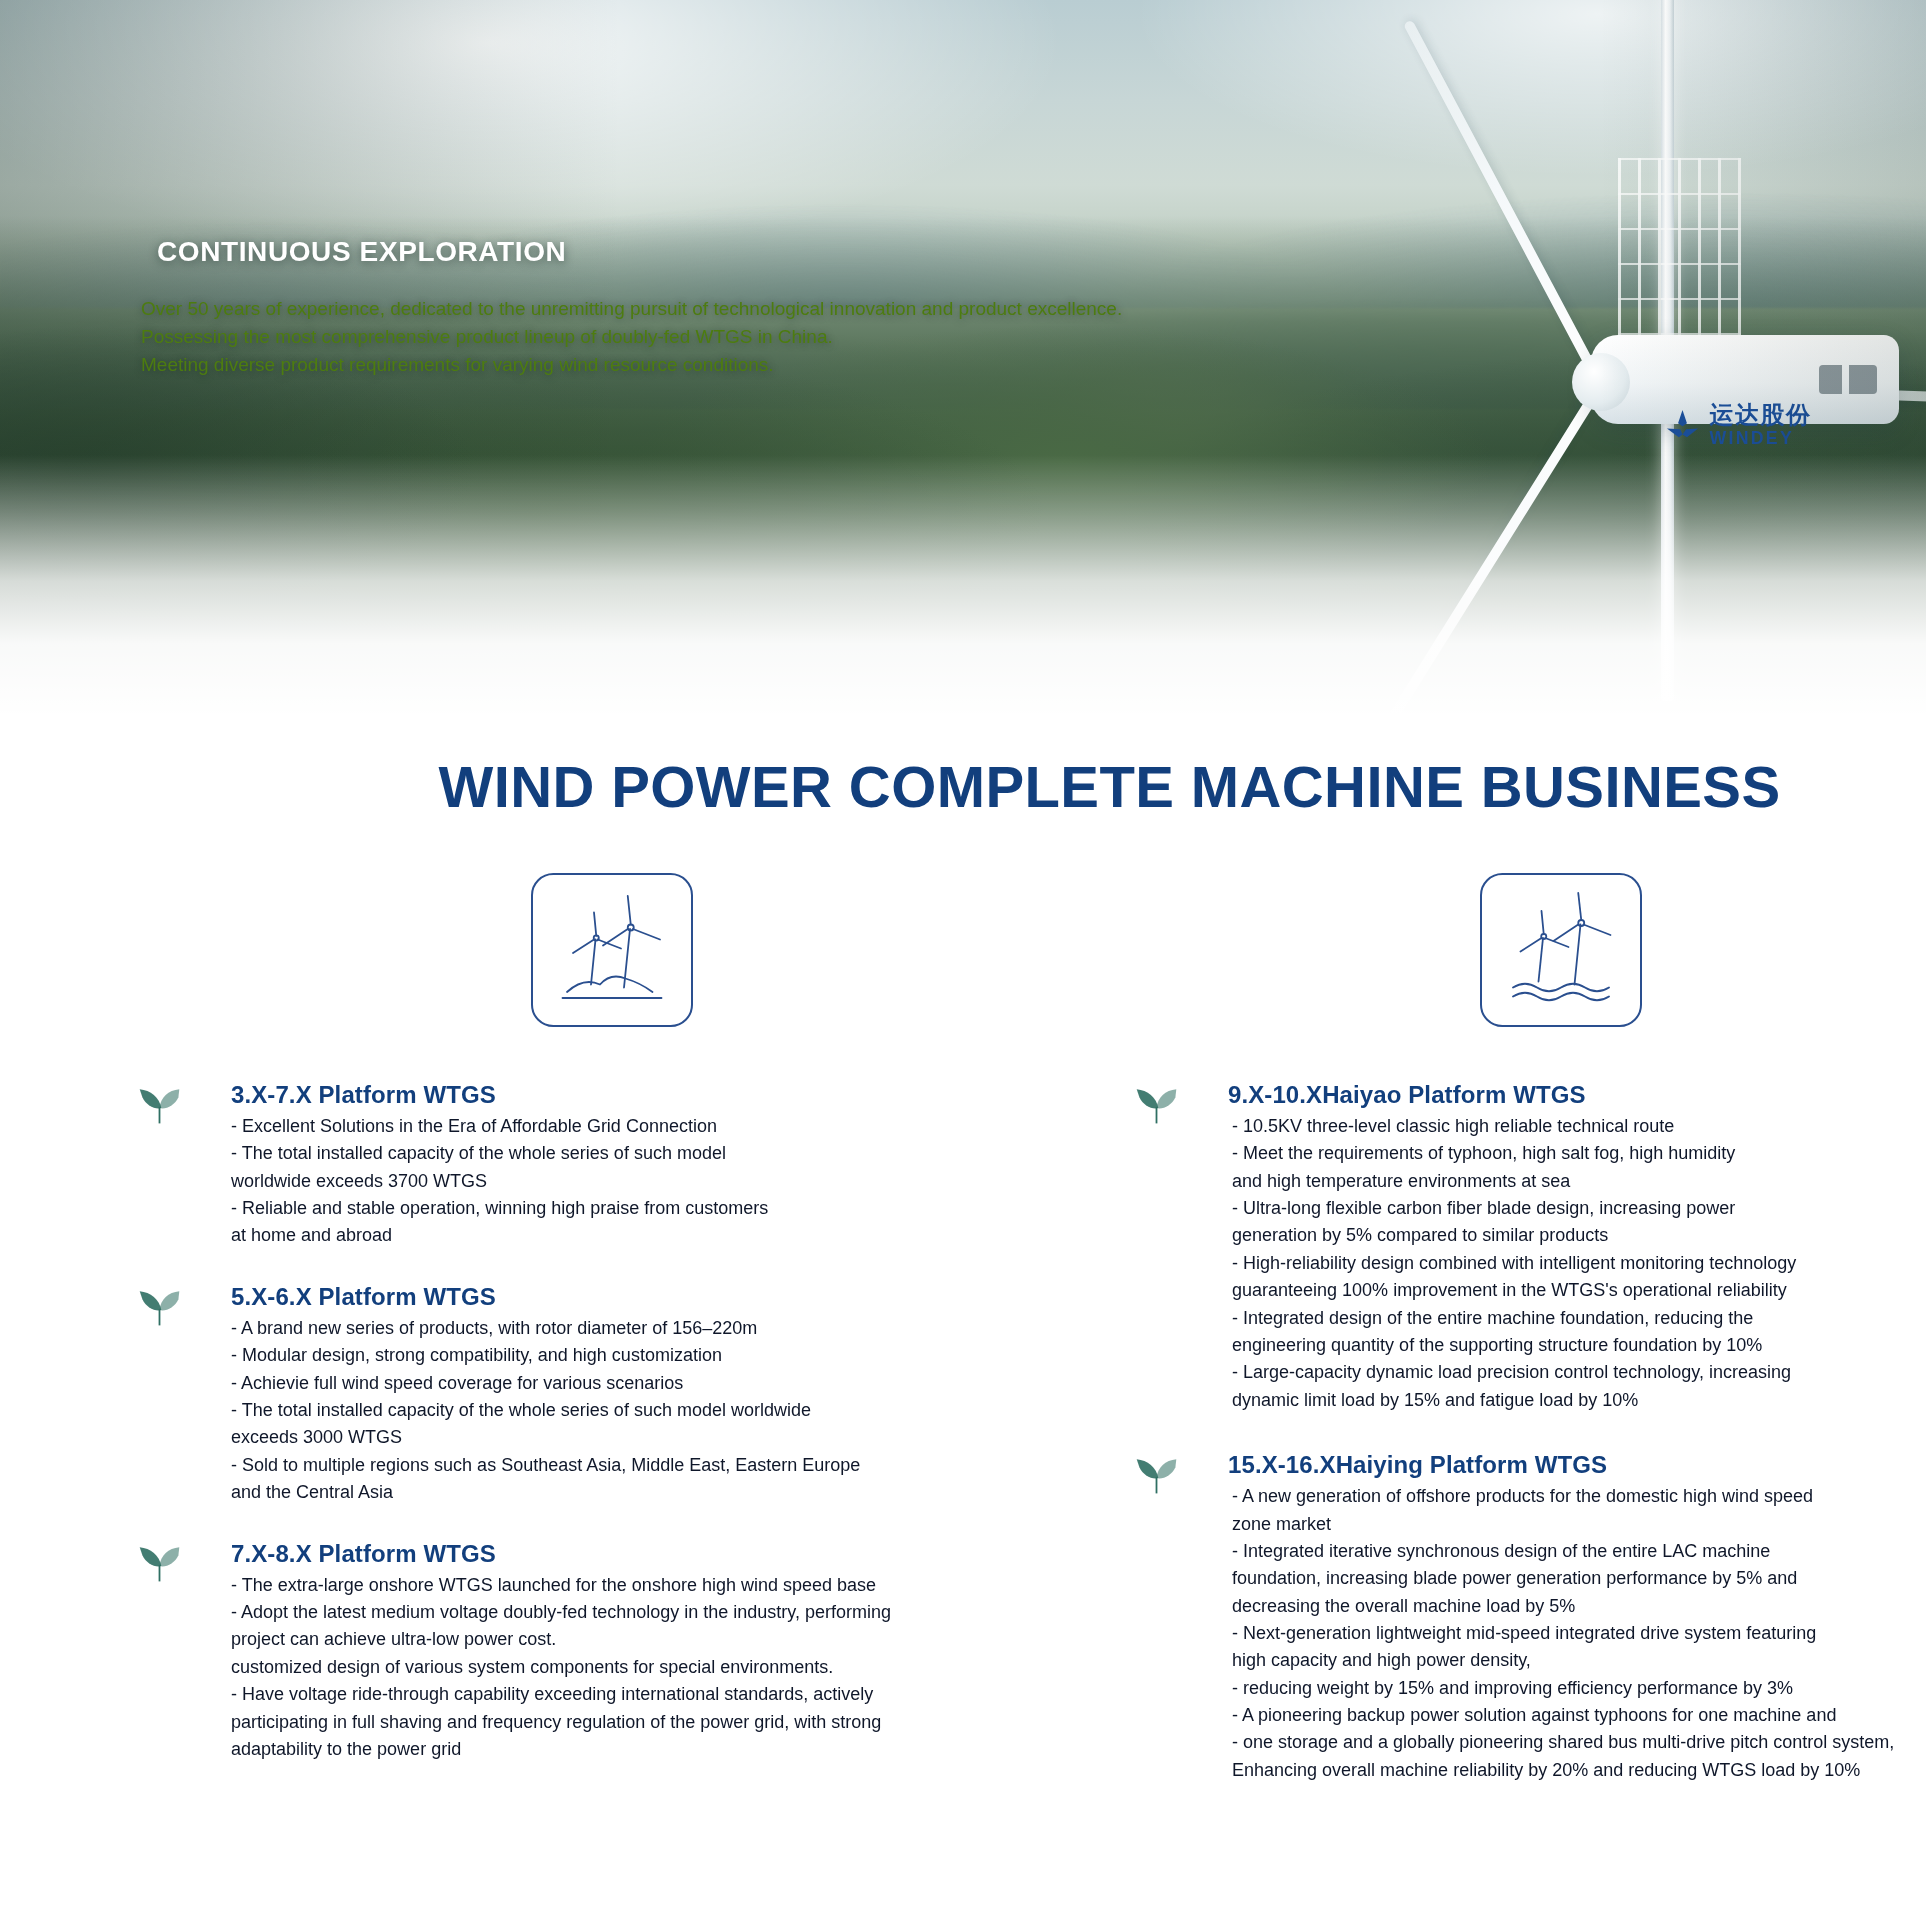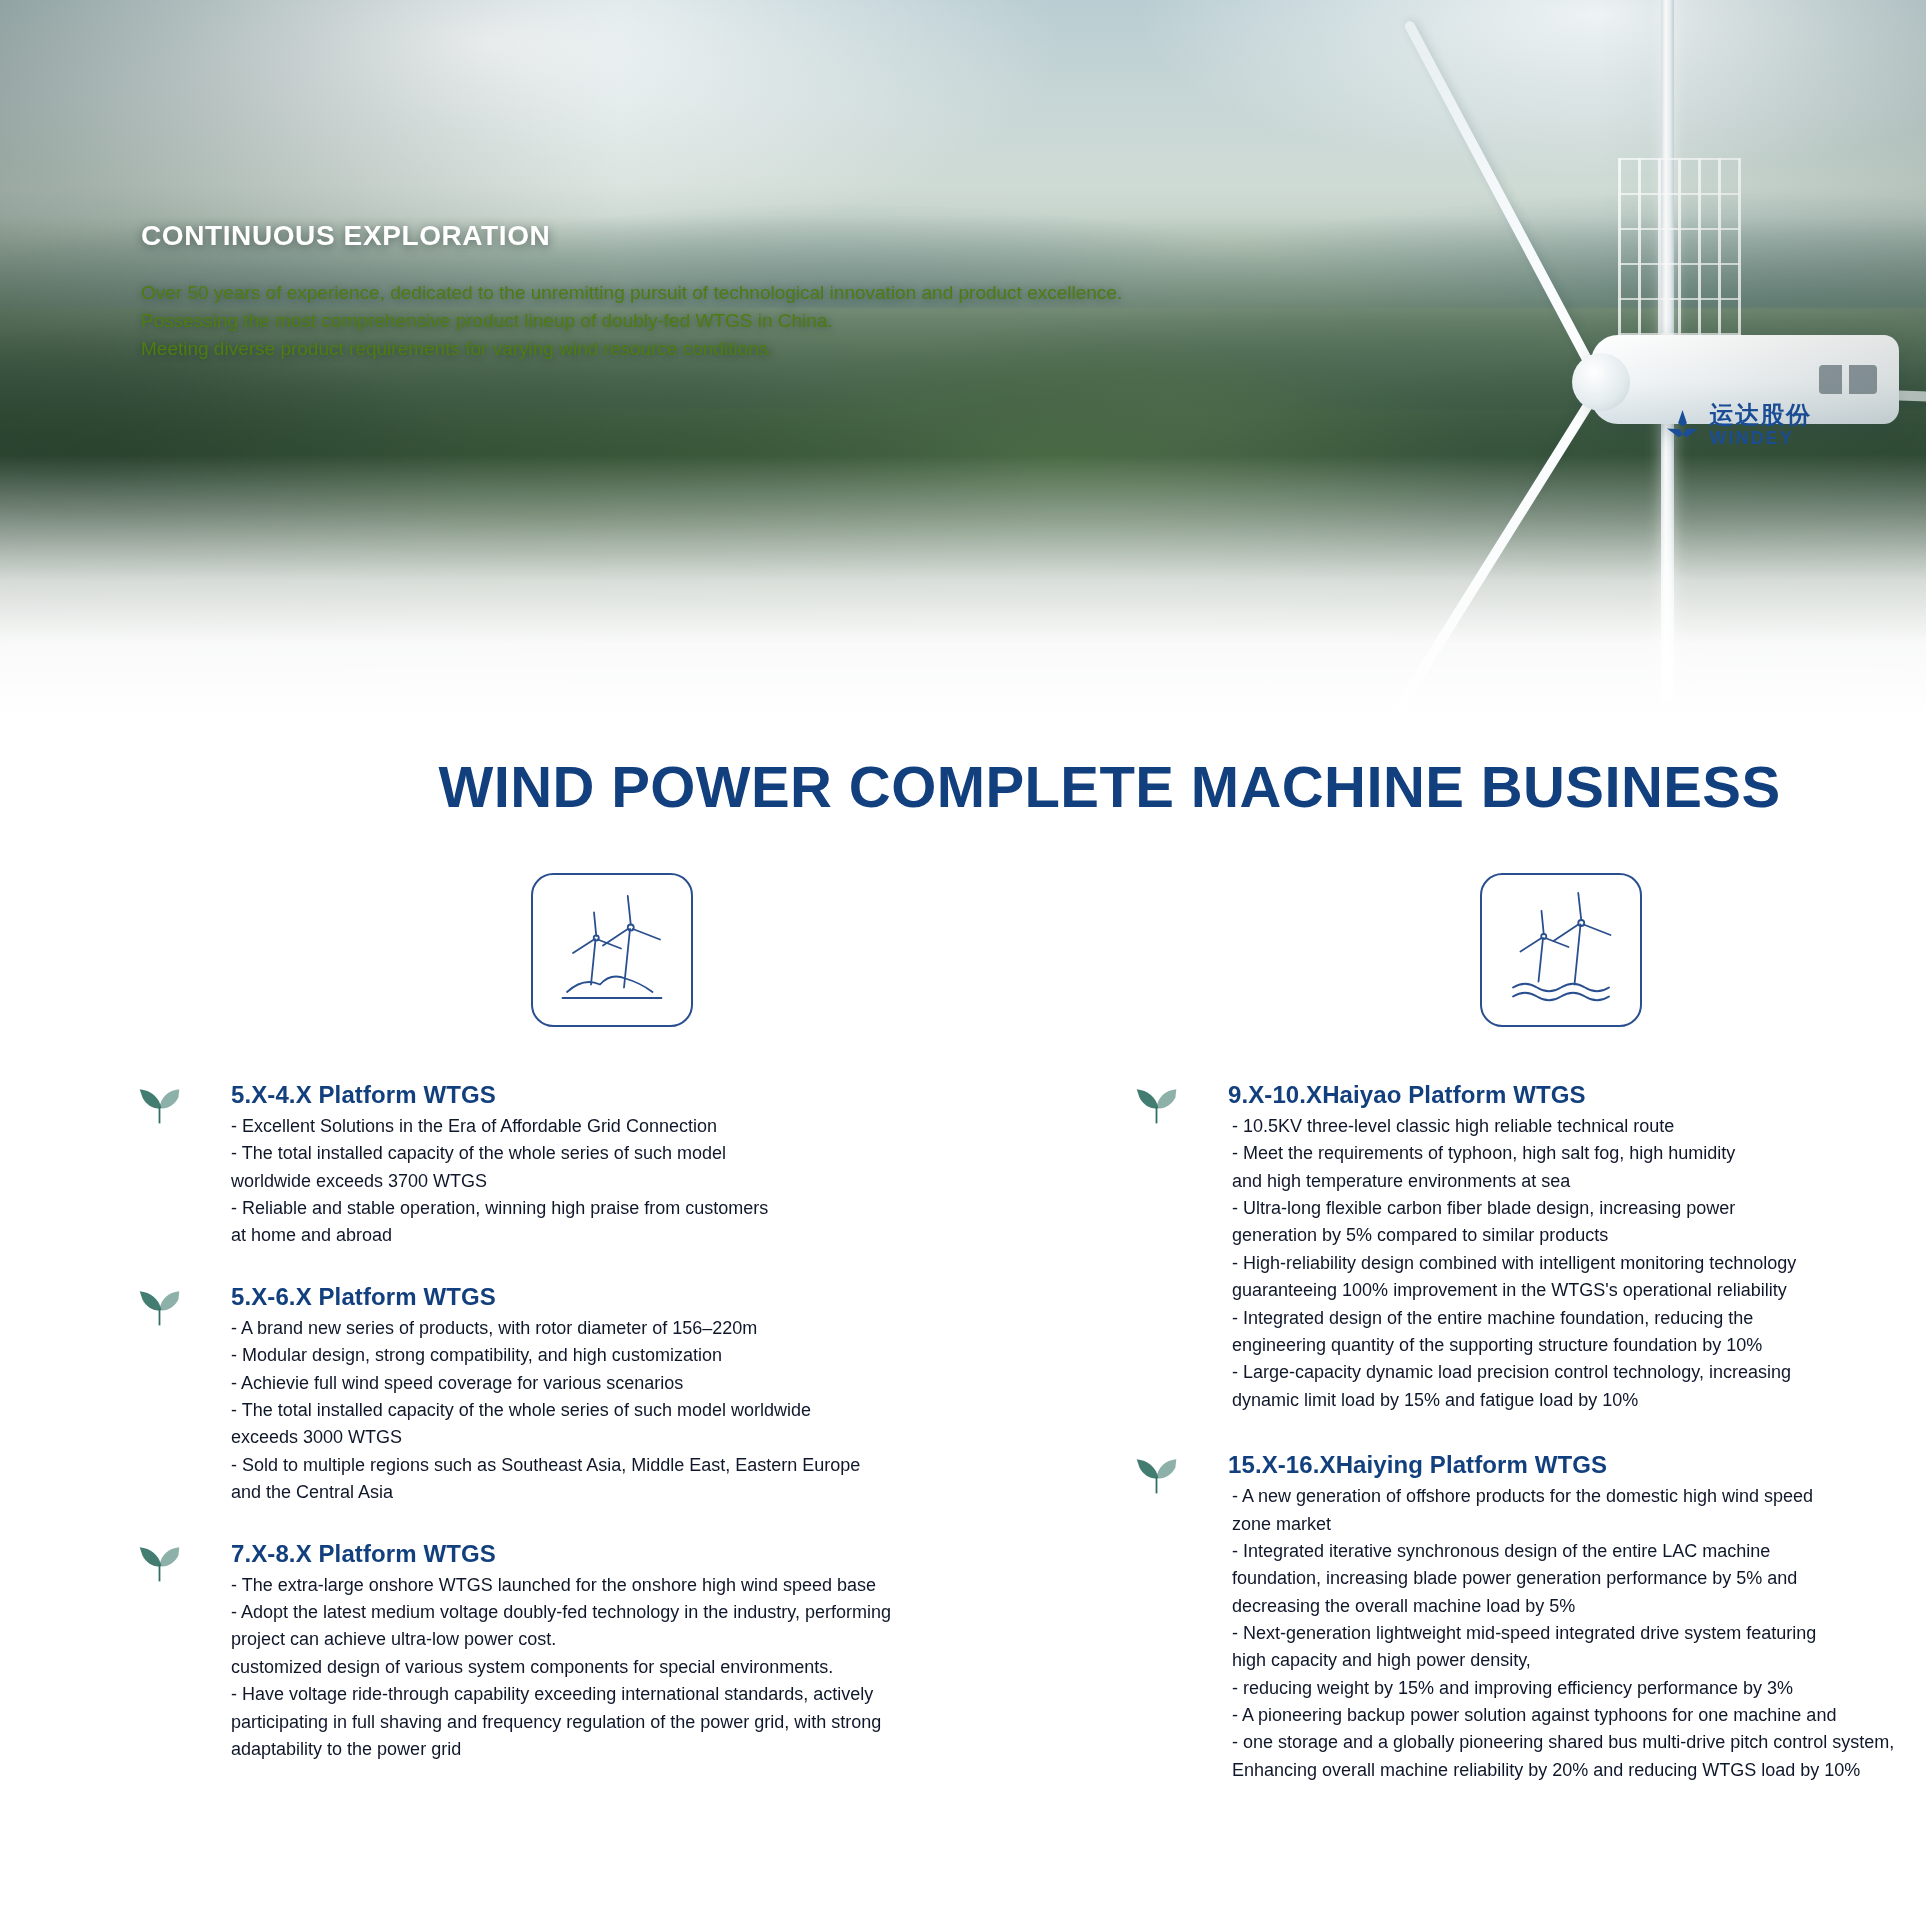--- a/index.html
+++ b/index.html
@@ -172,21 +172,21 @@
   .turbine-logo .en {
     font-size: 17.7px; font-weight: 700; color: #1b4f9c; letter-spacing: 2.3px; margin-top: 3.1px;
   }
 
   .hero-copy {
     position: absolute;
     left: 141px; top: 218px;
     width: 1310px;
   }
   .hero-copy h1 {
-    margin: 0;
+    margin: 16px;
     font-size: 28px;
     line-height: 1.28;
     letter-spacing: 0.6px;
     font-weight: 700;
     color: #ffffff;
     text-shadow: 0 1.5px 10px rgba(20,40,35,.55);
   }
   .hero-copy p {
     margin: 25.4px 0 0 0;
     font-size: 19px;
@@ -358,21 +358,21 @@
   <div class="columns" style="height: 986px;">
 
     <div class="col col-left">
 
       <div class="block">
         <svg class="leaf" viewBox="0 0 100 100">
           <path d="M6 16 C30 18 50 34 54 58 C40 62 20 52 12 34 Z" fill="#2f6f63" opacity=".9"></path>
           <path d="M94 16 C70 18 52 34 50 58 C64 62 84 52 92 34 Z" fill="#2f6f63" opacity=".55"></path>
           <path d="M50 56 L50 92" stroke="#2f6f63" stroke-width="4" fill="none"></path>
         </svg>
-        <h2>5.X-4.X Platform WTGS</h2>
+        <h2>3.X-7.X Platform WTGS</h2>
         <div class="body">
           <span class="line">- Excellent Solutions in the Era of Affordable Grid Connection</span>
           <span class="line">- The total installed capacity of the whole series of such model</span>
           <span class="line">worldwide exceeds 3700 WTGS</span>
           <span class="line">- Reliable and stable operation, winning high praise from customers</span>
           <span class="line">at home and abroad</span>
         </div>
       </div>
 
       <div class="block">

